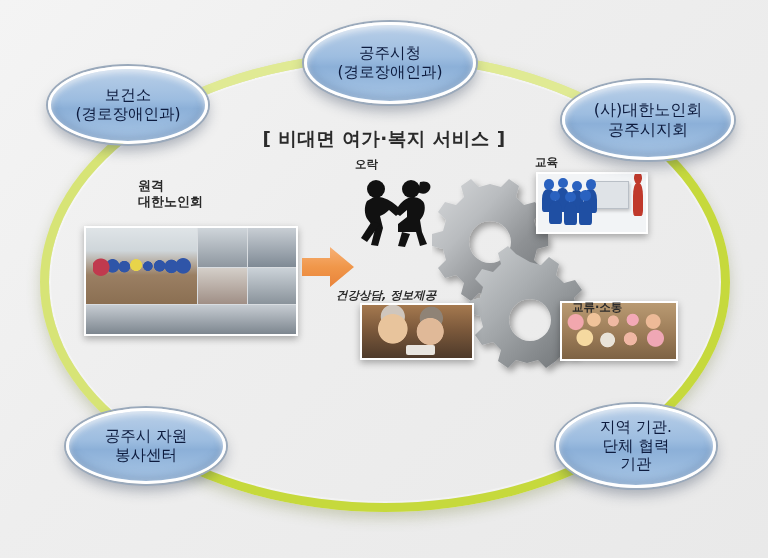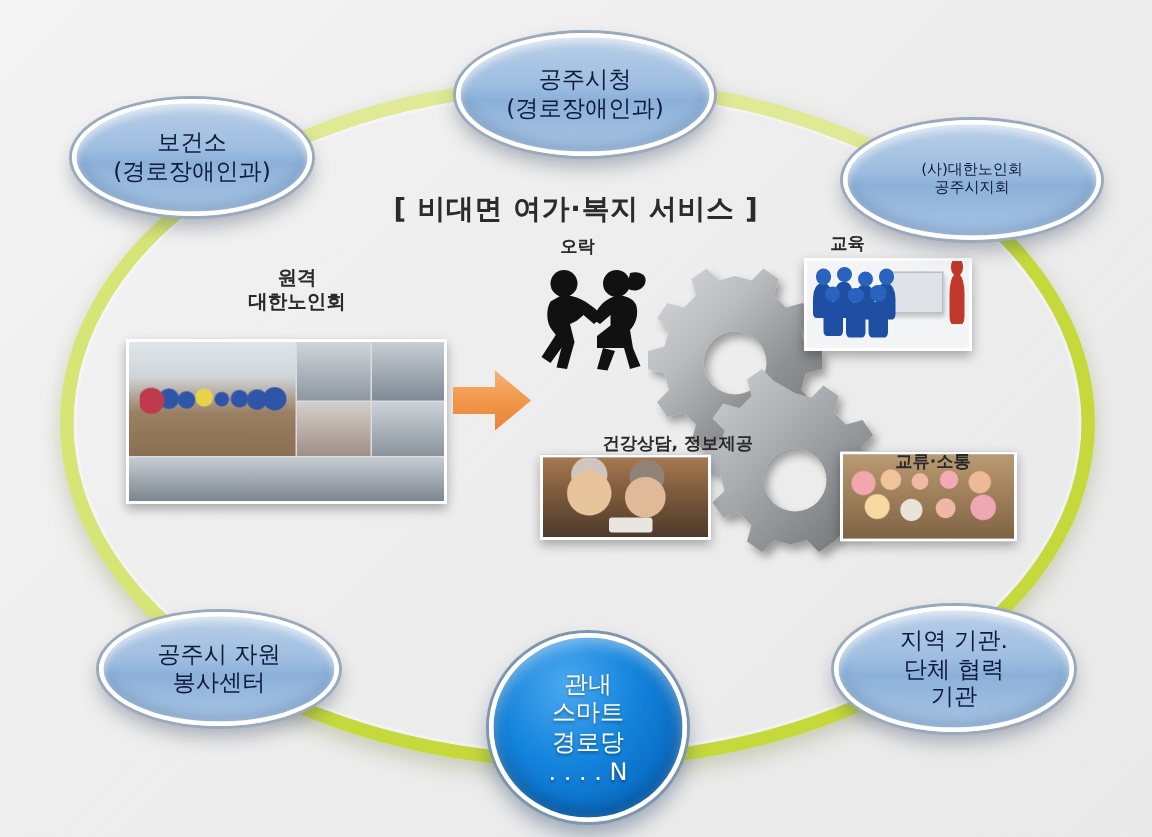--- a/index.html
+++ b/index.html
@@ -63,46 +63,46 @@
     border: 3px solid #ffffff;
     box-shadow: 0 0 0 2px #7e96ad,
                 0 8px 15px rgba(20,50,90,.40),
                 inset 0 4px 9px rgba(255,255,255,.45),
                 inset 0 -5px 10px rgba(4,50,95,.45);
     text-shadow: 0 1px 2px rgba(0,0,0,.35);
   }
 
   #node-health   { left: 48px;  top: 66px;  width: 160px; height: 78px;  font-size: 15.5px; }
   #node-cityhall { left: 304px; top: 22px;  width: 172px; height: 82px;  font-size: 15.5px; }
-  #node-seniors  { left: 562px; top: 80px;  width: 172px; height: 80px;  font-size: 10px; }
+  #node-seniors  { left: 562px; top: 80px;  width: 172px; height: 80px;  font-size: 16px; }
   #node-regional { left: 556px; top: 404px; width: 160px; height: 84px;  font-size: 15.5px; }
   #node-volunteer{ left: 66px;  top: 408px; width: 160px; height: 76px;  font-size: 15.5px; }
   #node-center   { left: 326px; top: 422px; width: 132px; height: 126px; font-size: 16px; }
 
   
   #title {
     position: absolute; left: 0; top: 126px; width: 768px;
     text-align: center;
     font-size: 18.5px; font-weight: bold; color: #2b2b2b;
     letter-spacing: .5px;
     z-index: 5;
   }
 
   
   .cap {
     position: absolute;
     font-size: 11.5px; font-weight: bold; color: #2a2a2a;
-    text-align: center; line-height: 1.25;
+    text-align: left; line-height: 1.25;
     z-index: 7;
     white-space: pre-line;
   }
   #cap-remote   { left: 138px; top: 178px; width: 120px; font-size: 13px; }
   #cap-fun      { left: 355px; top: 157px; width: 60px;  }
   #cap-edu      { left: 535px; top: 155px; width: 60px;  }
-  #cap-health   { left: 352px; top: 288px; width: 150px; text-align:right; }
+  #cap-health   { left: 336px; top: 288px; width: 150px; text-align:left;font-style:italic; }
   #cap-exchange { left: 572px; top: 282px; width: 100px; margin-top: 18px; }
 
   
   .photo {
     position: absolute;
     border: 2px solid #ffffff;
     box-shadow: 0 3px 7px rgba(0,0,0,.30);
     overflow: hidden;
     z-index: 6;
     background: #6a7a88;
@@ -305,18 +305,14 @@
 (경로장애인과)</div>
   <div class="node" id="node-cityhall">공주시청
 (경로장애인과)</div>
   <div class="node" id="node-seniors">(사)대한노인회
 공주시지회</div>
   <div class="node" id="node-volunteer">공주시 자원
 봉사센터</div>
   <div class="node" id="node-regional">지역 기관.
 단체 협력
 기관</div>
-  <div class="node node-center" id="node-center">관내
-스마트
-경로당
-. . . . N</div>
 
 </div>
 
 </body></html>

